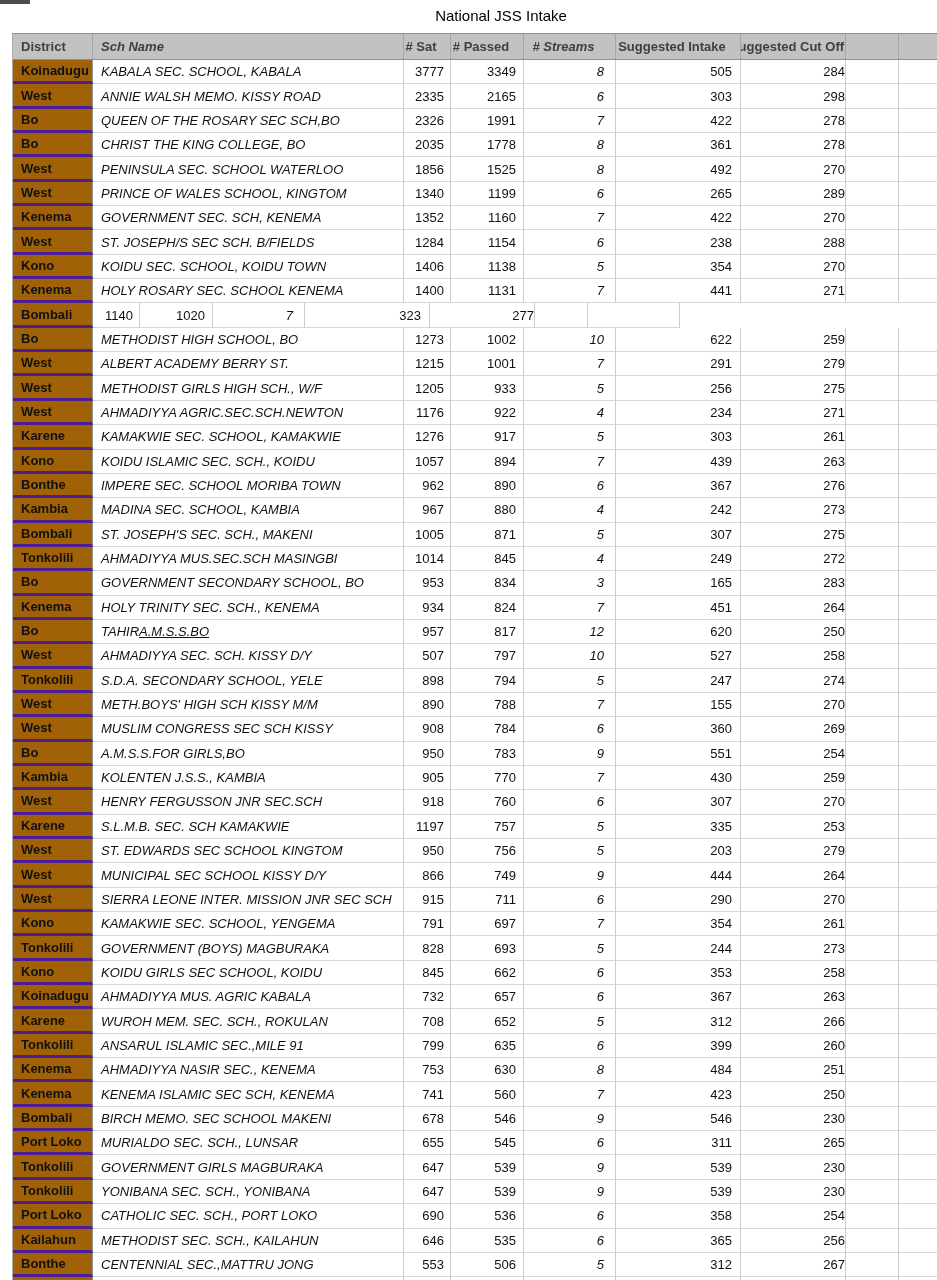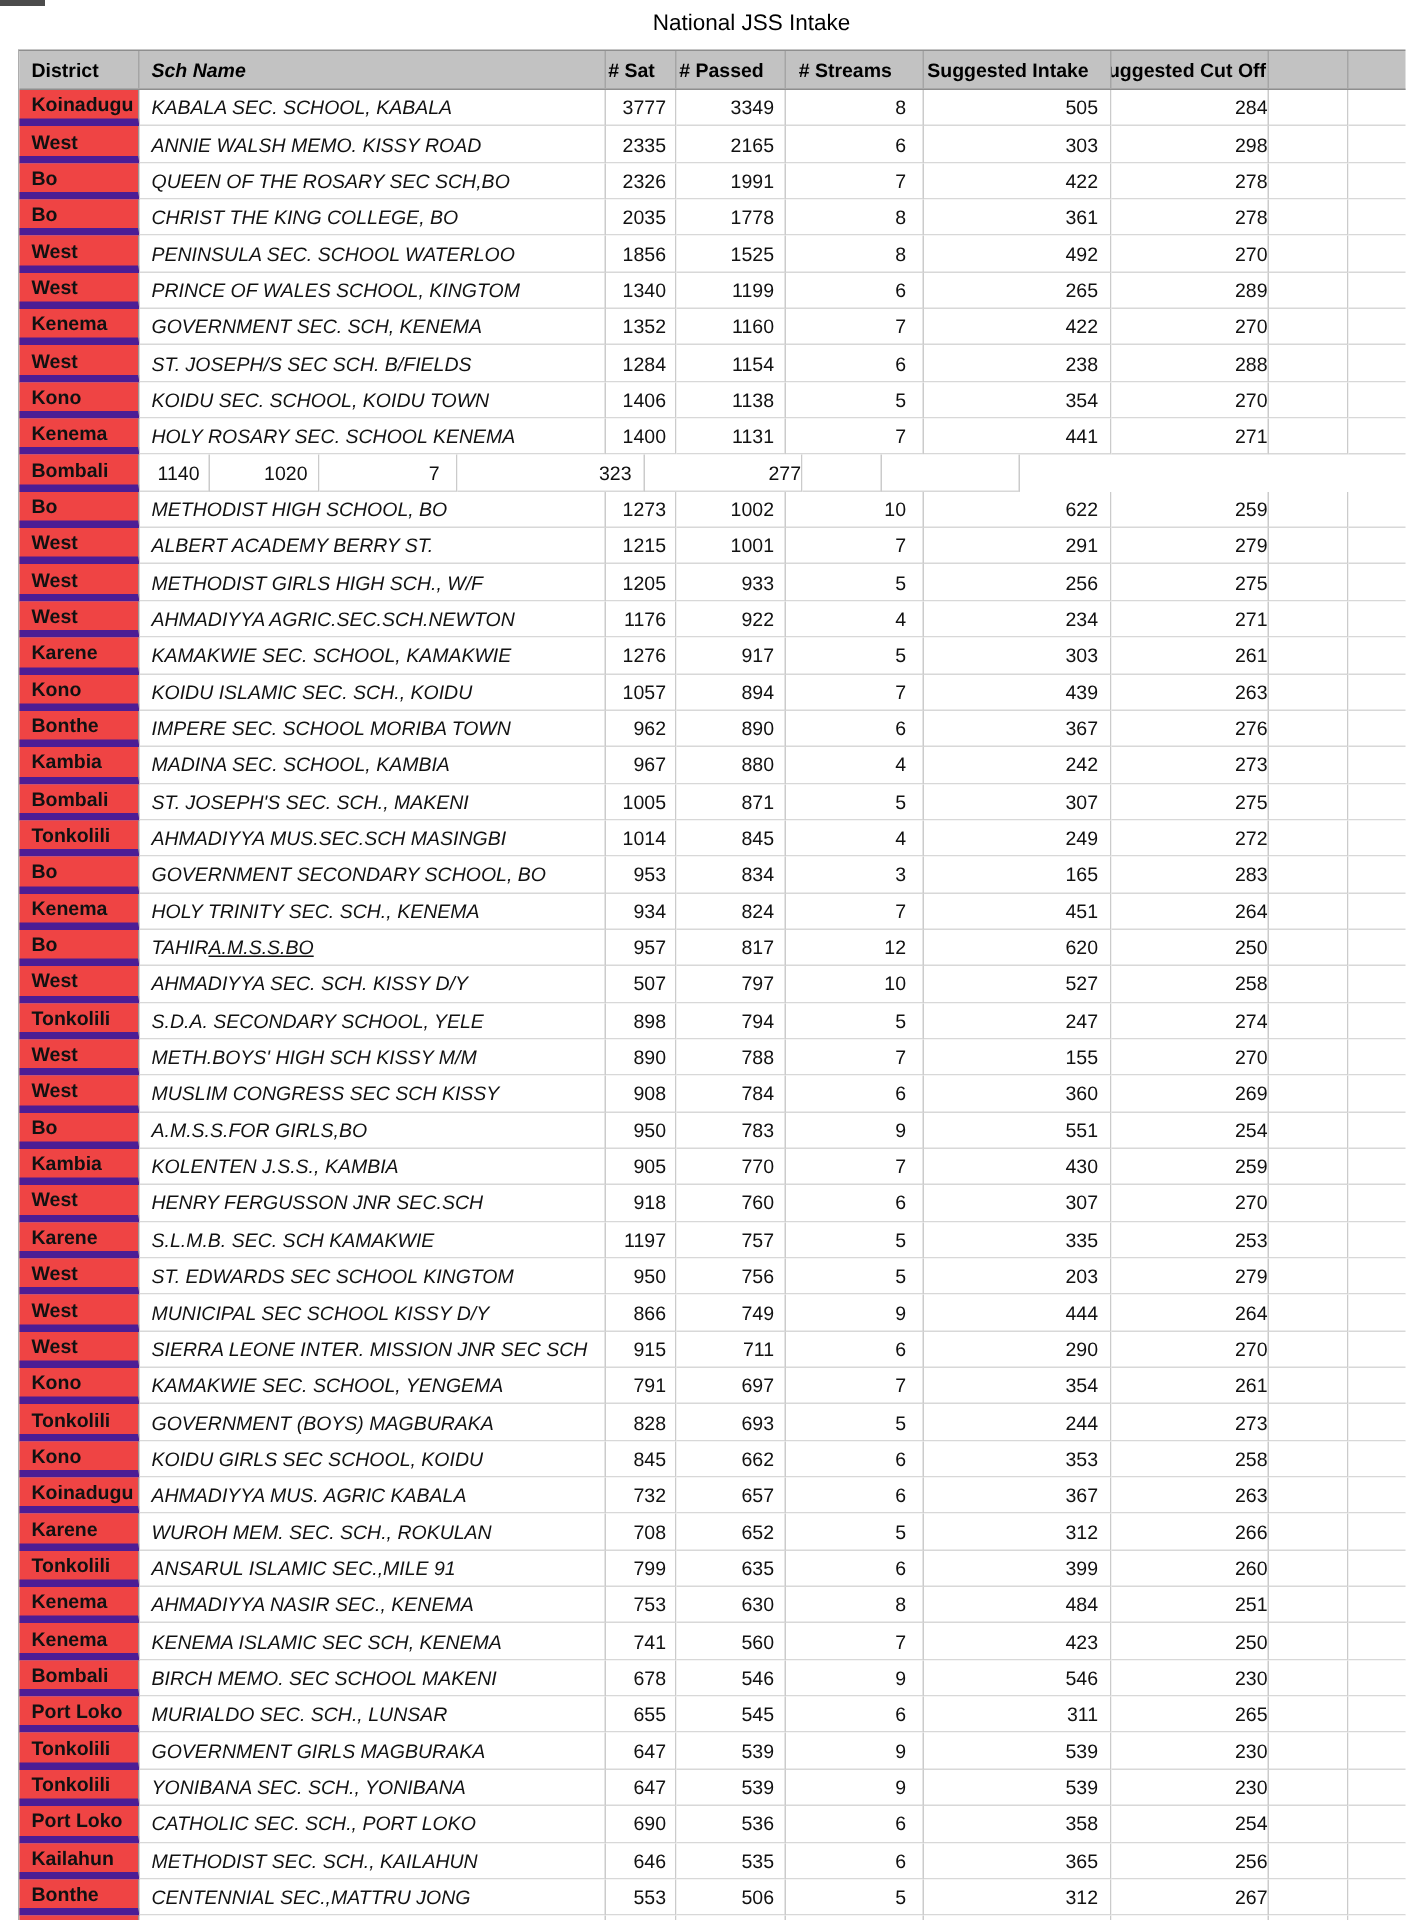--- a/index.html
+++ b/index.html
@@ -17,37 +17,37 @@
     border-left:1px solid #adadad;border-top:1px solid #8e8e8e;
   }
   .row{display:flex;height:24.35px;}
   .row.header{
     height:25px;background:#c2c2c2;border-bottom:1px solid #8e8e8e;
   }
   .cell{
     box-sizing:border-box;flex:0 0 auto;overflow:hidden;white-space:nowrap;
     display:flex;align-items:center;font-size:13px;color:#111;
   }
-  .h{font-weight:bold;border-right:1px solid #a5a5a5;color:#000000;}
+  .h{font-weight:bold;border-right:1px solid #a5a5a5;color:#404040;}
   .d{background:#ffffff;border-bottom:1px solid #d8d8d8;border-right:1px solid #cbcbcb;}
-  .d.col0{background:#ef4444;font-weight:bold;border-bottom:5px solid #4c1d95;border-right:1px solid #979797;}
+  .d.col0{background:#a16207;font-weight:bold;border-bottom:3px solid #4c1d95;border-right:1px solid #979797;}
   .col0{width:80px;}
   .col1{width:311px;font-style:italic;}
   .col2{width:47px;}
   .col3{width:73px;}
   .col4{width:92px;}
   .col5{width:125px;}
   .col6{width:105px;}
   .col7{width:53px;}
   .col8{width:92px;}
   .col0,.col1{justify-content:flex-start;padding-left:8px;}
   .col2,.col3,.col4,.col5,.col6{justify-content:flex-end;}
   .col2{padding-right:6px;}
   .col3{padding-right:7px;}
-  .col4{padding-right:11px;}
+  .col4{padding-right:11px;font-style:italic;}
   .col5{padding-right:8px;}
   .col6{}
   .h.col2,.h.col3,.h.col4,.h.col5,.h.col6{justify-content:center;padding-right:12px;}
   .u{text-decoration:underline;}
 </style>
 </head>
 <body>
 
 <div class="corner-strip"></div>
 

